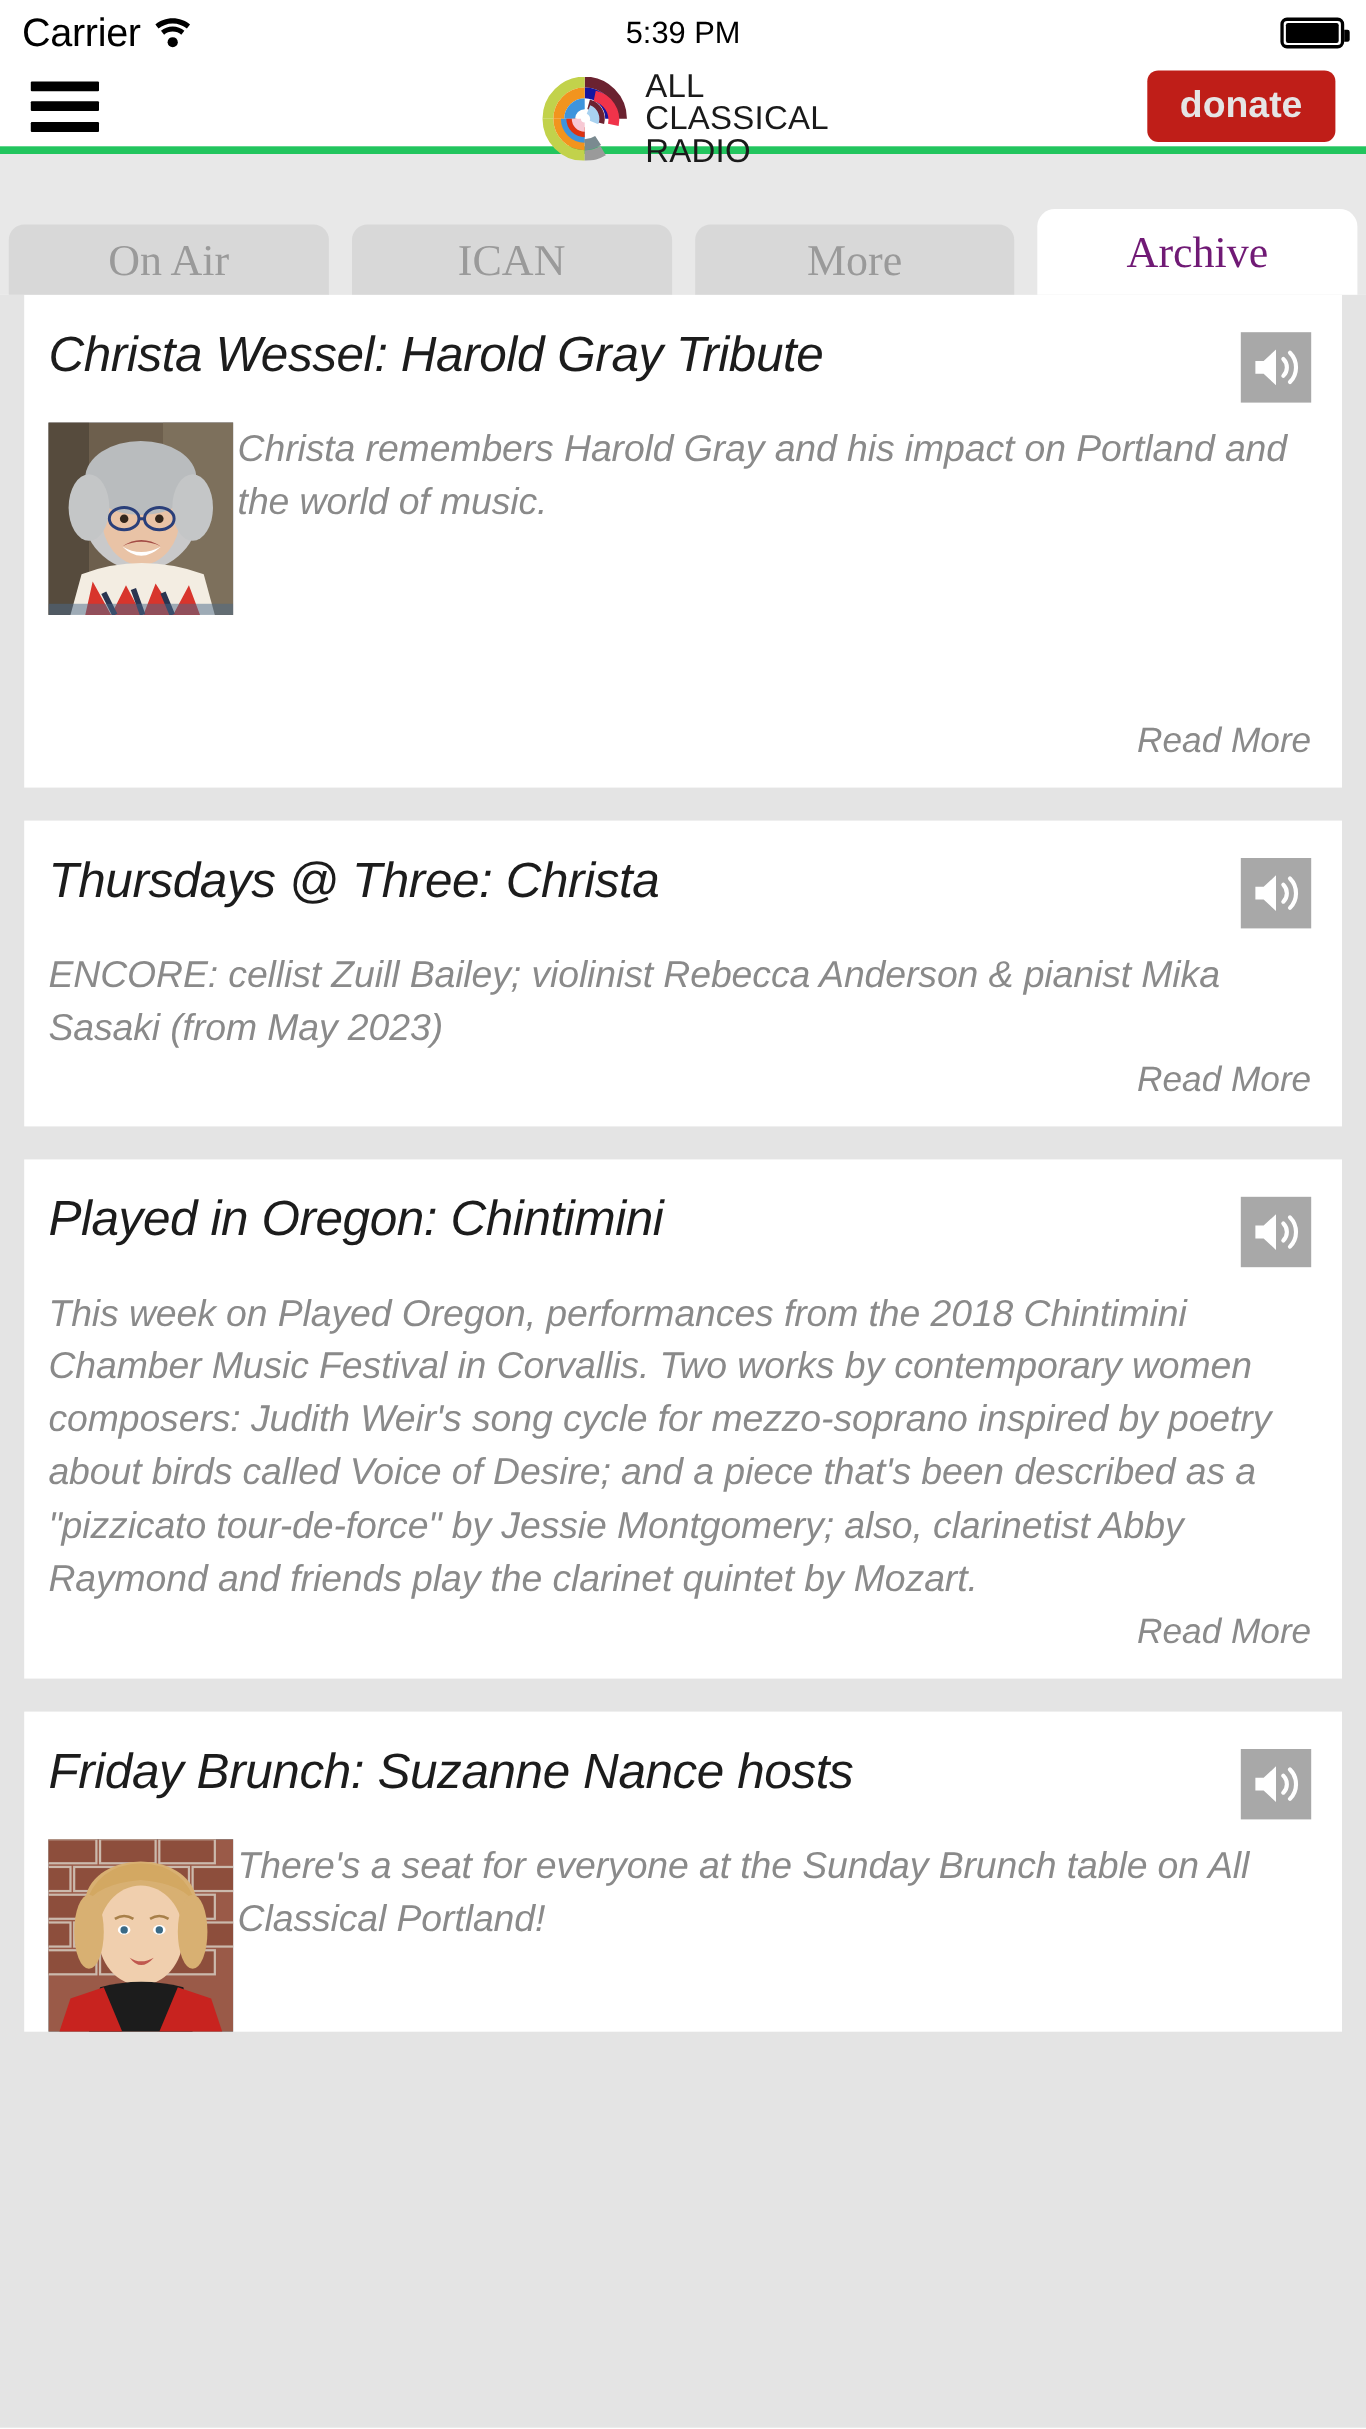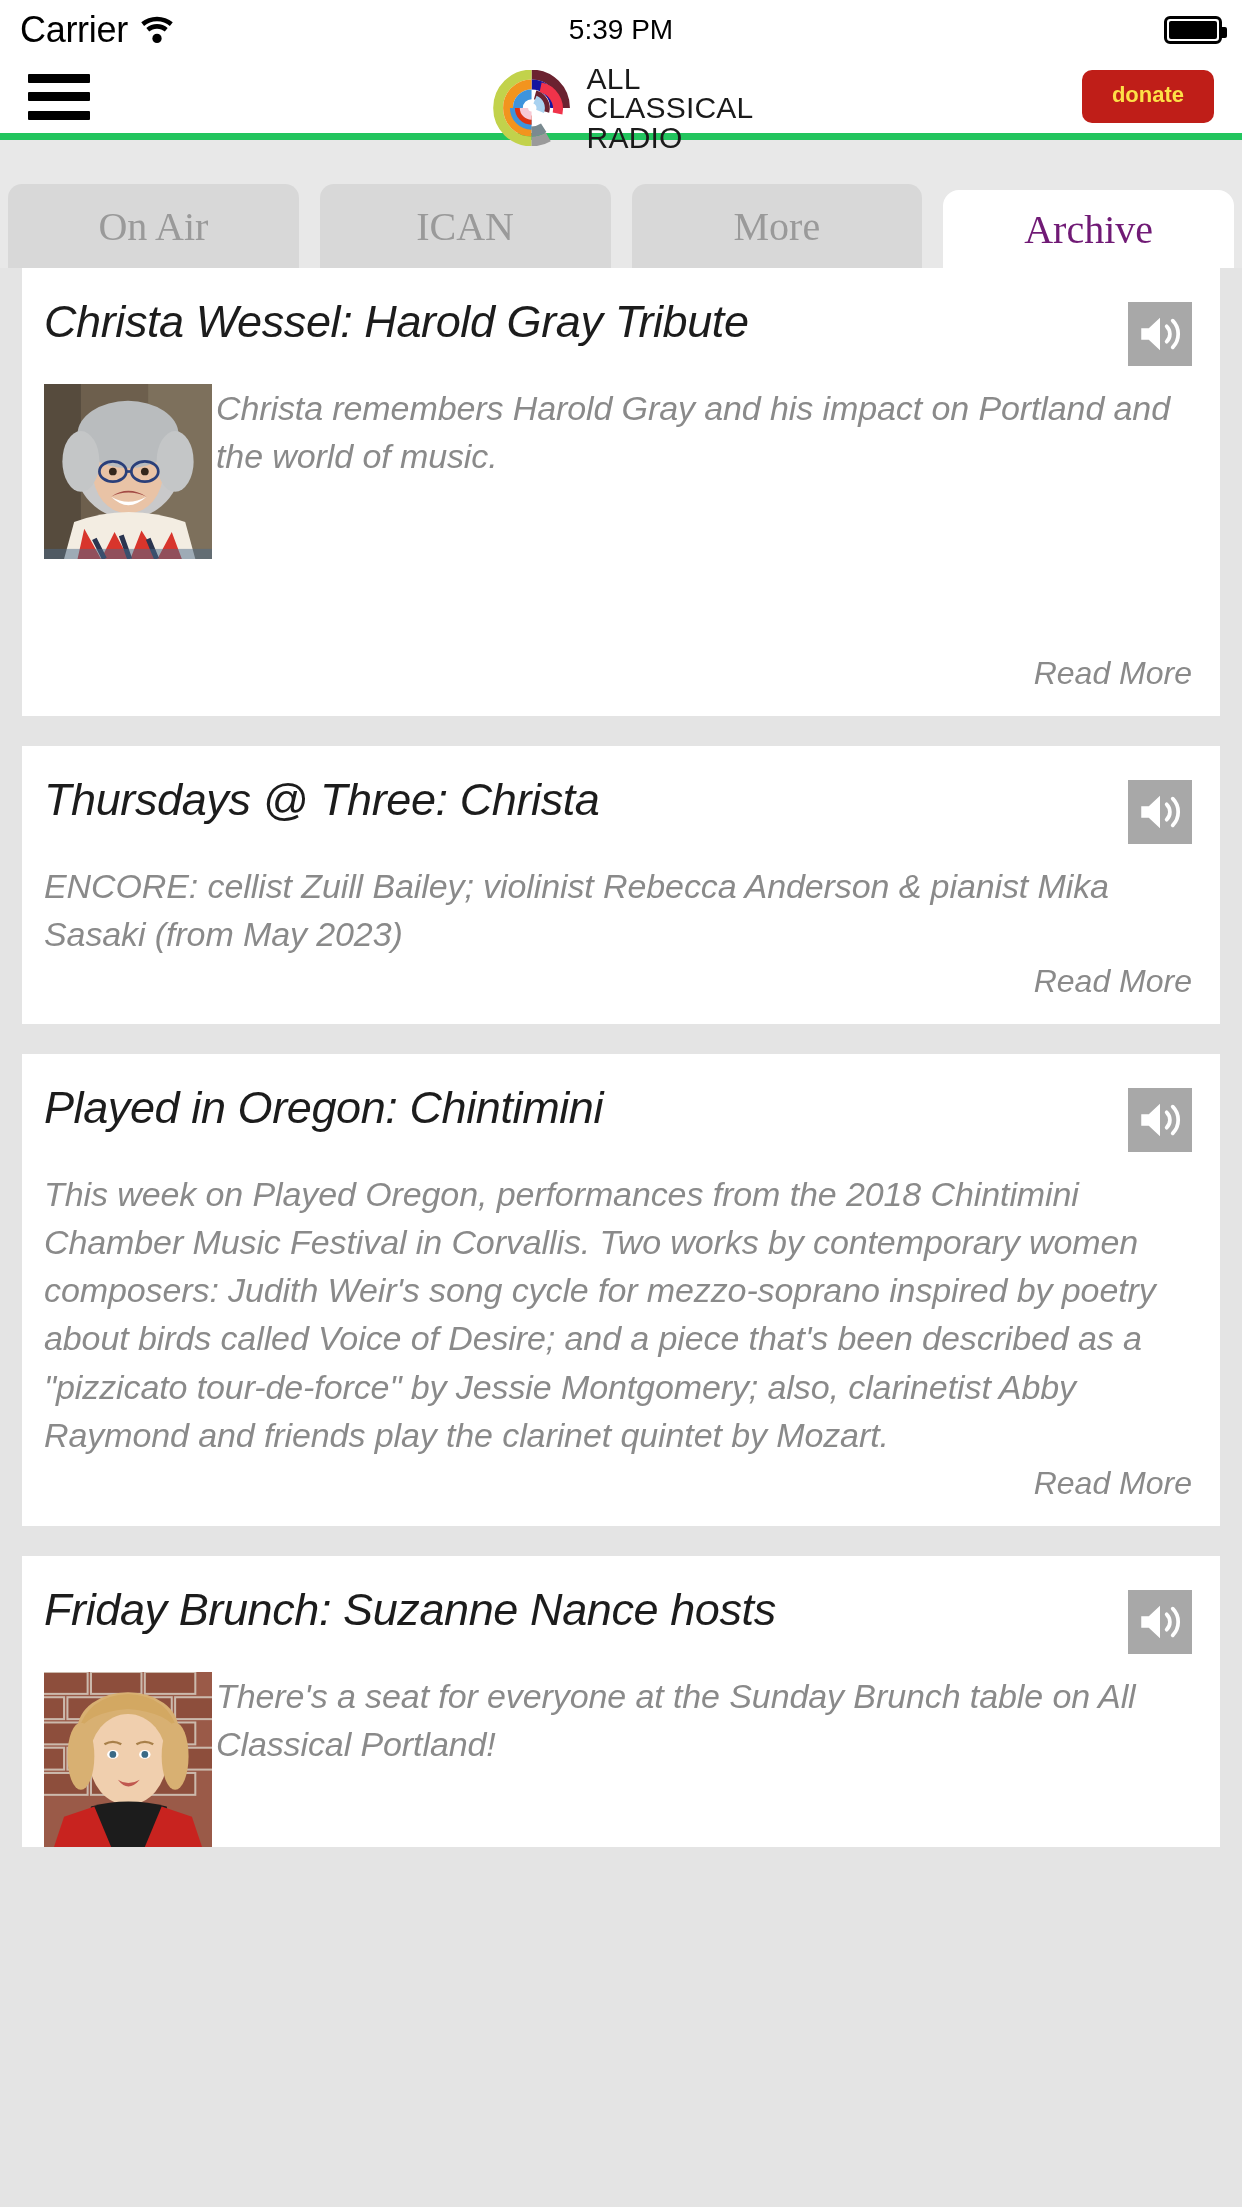--- a/index.html
+++ b/index.html
@@ -115,22 +115,22 @@
     font-size: 30px;
     color: #1a1a1a;
     letter-spacing: 0.2px;
     font-weight: 400;
   }
   .brand-text span { display:block; }
 
   .donate-btn {
     margin-left: auto;
     background: #bf1e18;
-    color: #fde047;
-    font-size: 22px;
+    color: #e5e5e5;
+    font-size: 34px;
     font-weight: 700;
     padding: 14px 30px 17px;
     border-radius: 10px;
     border: none;
     cursor: pointer;
     font-family: "Liberation Sans", sans-serif;
     line-height: 1;
   }
 
   
@@ -141,21 +141,21 @@
   }
   .tab-bar {
     display: flex;
     align-items: flex-end;
     height: 90px;
     padding: 0 8px;
     gap: 21px;
   }
   .tab {
     flex: 1;
-    height: 84px;
+    height: 64px;
     background: #d8d8d8;
     border-radius: 14px 14px 0 0;
     display: flex;
     align-items: center;
     justify-content: center;
     font-family: "Liberation Serif", serif;
     font-size: 40px;
     color: #9a9a9a;
     cursor: pointer;
   }

